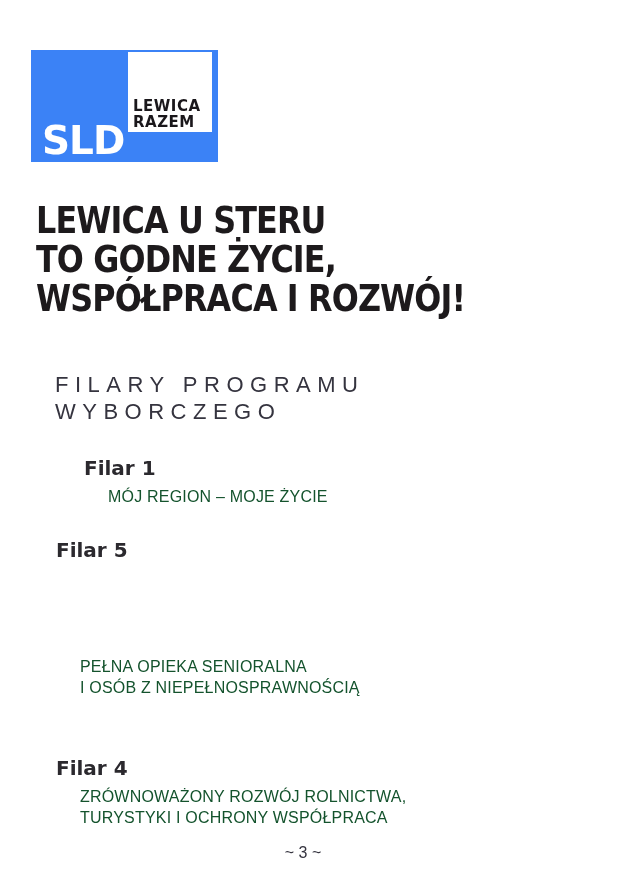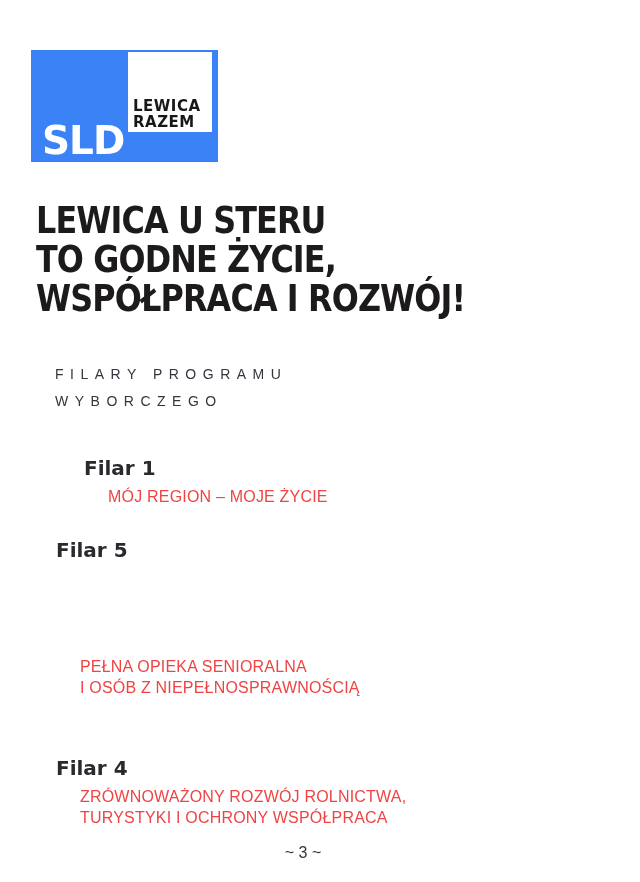--- a/index.html
+++ b/index.html
@@ -70,24 +70,24 @@
     line-height: 39px;
     letter-spacing: -1px;
     white-space: pre-line;
     transform: scaleX(0.86);
     transform-origin: left top;
   }
 
   
   .pillars-title {
     position: absolute;
-    top: 361px;
+    top: 371px;
     left: 55px;
     color: #35343f;
-    font-size: 14px;
+    font-size: 22px;
     line-height: 27px;
     letter-spacing: 6.5px;
     white-space: pre-line;
   }
 
   
   .section {
     position: absolute;
     left: 56px;
     width: 540px;
@@ -99,21 +99,21 @@
 
   .section-title {
     color: #2b292e;
     font-family: "DejaVu Sans", sans-serif;
     font-weight: bold;
     font-size: 20px;
     line-height: 26px;
     margin: 0 0 6px 0;
   }
   .section-body {
-    color: #ef4444;
+    color: #14532d;
     font-size: 16px;
     line-height: 20.5px;
     letter-spacing: 0.2px;
     padding-left: 24px;
     white-space: pre-line;
   }
 
   
   .page-footer {
     position: absolute;

